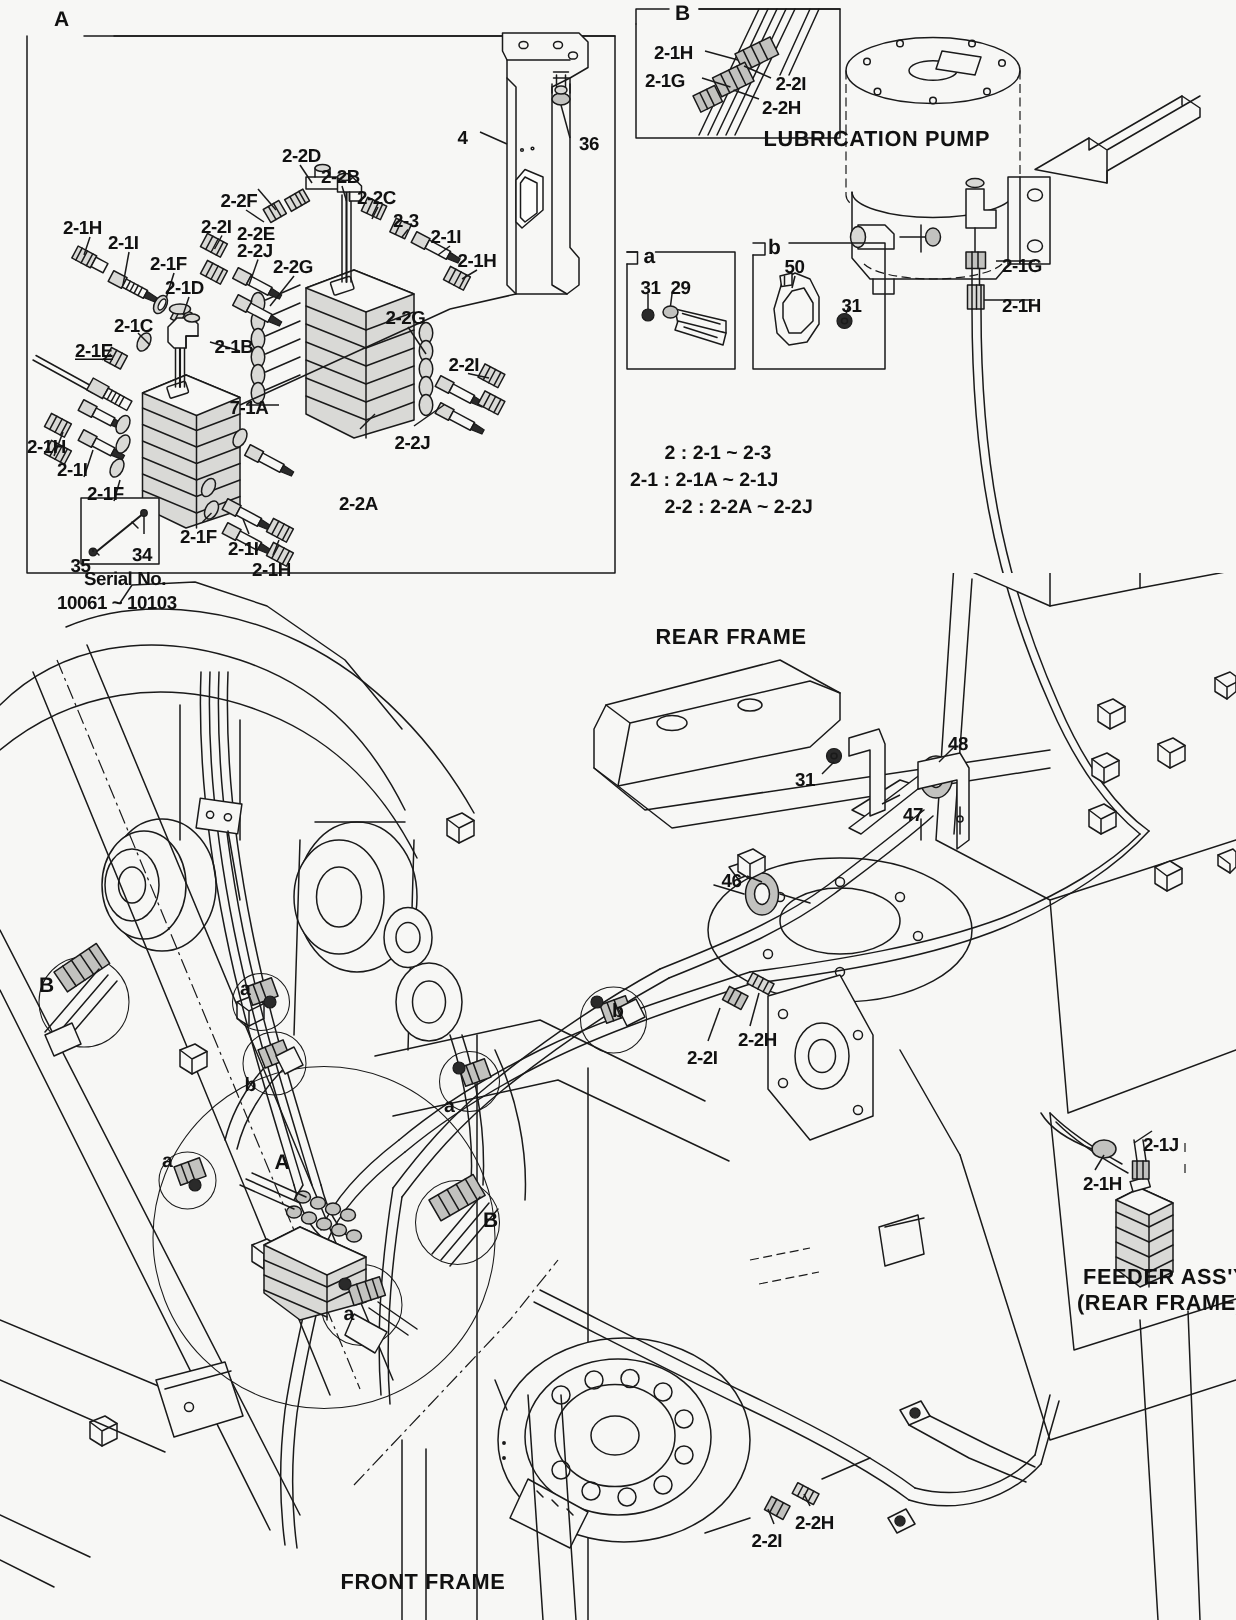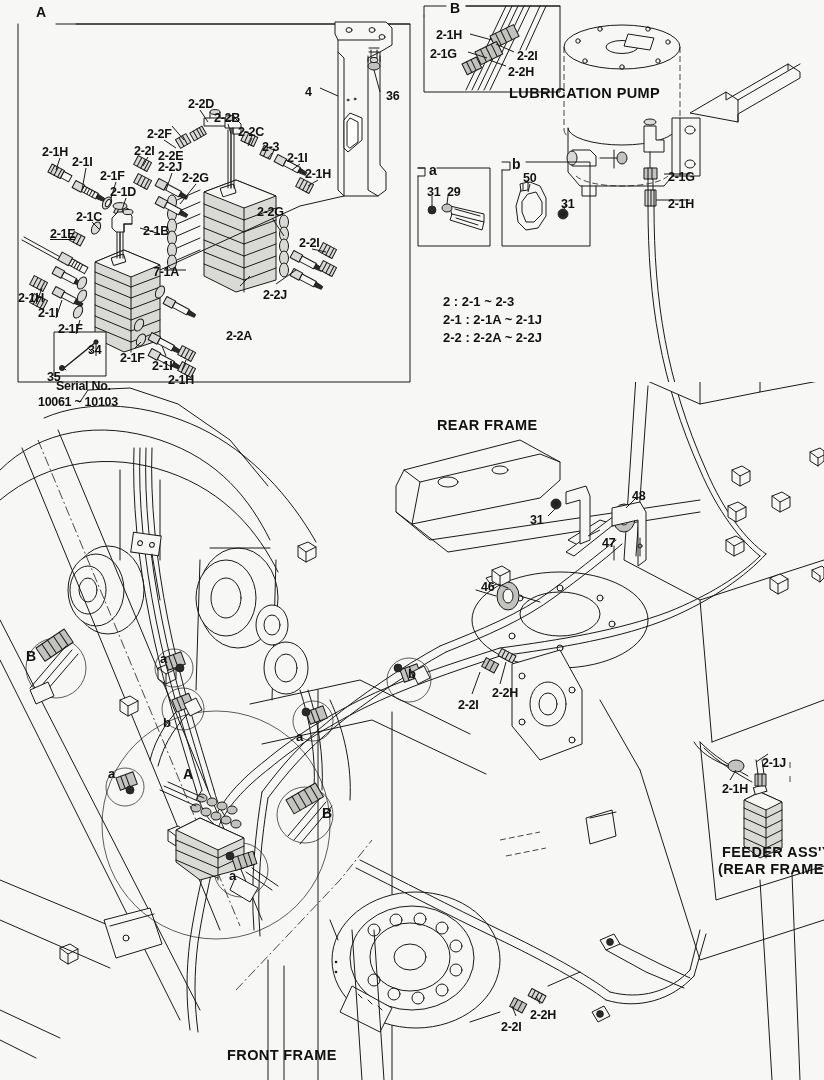--- a/index.html
+++ b/index.html
@@ -894,21 +894,21 @@
   <div class="lbl serial" style="left:56px;top:380px;">Serial No.</div>
   <div class="lbl serial" style="left:38px;top:396px;">10061 ~ 10103</div>
 
   <div class="lbl title" style="left:509px;top:86px;">LUBRICATION PUMP</div>
   <div class="lbl title" style="left:437px;top:418px;">REAR FRAME</div>
   <div class="lbl title" style="left:227px;top:1048px;">FRONT FRAME</div>
   <div class="lbl title" style="left:722px;top:845px;">FEEDER ASS'Y</div>
   <div class="lbl title" style="left:718px;top:862px;">(REAR FRAME)</div>
 
   <div class="lbl legend" style="left:443px;top:295px;">2    : 2-1 ~ 2-3</div>
-  <div class="lbl legend" style="left:443px;top:313px;">2-1 : 2-1A ~ 2-1J</div>
+  <div class="lbl legend" style="left:420px;top:313px;">2-1 : 2-1A ~ 2-1J</div>
   <div class="lbl legend" style="left:443px;top:331px;">2-2 : 2-2A ~ 2-2J</div>
 
   <div id="callouts-a">
       <div class="lbl  " style="left: 305px; top: 86px;">4</div>
       <div class="lbl  " style="left: 386px; top: 90px;">36</div>
       <div class="lbl  " style="left: 188px; top: 98px;">2-2D</div>
       <div class="lbl  " style="left: 158px; top: 114px; margin-top: 36px;">2-2E</div>
       <div class="lbl  " style="left: 214px; top: 112px;">2-2B</div>
       <div class="lbl  " style="left: 147px; top: 128px;">2-2F</div>
       <div class="lbl  " style="left: 238px; top: 126px;">2-2C</div>
@@ -929,21 +929,21 @@
       <div class="lbl  " style="left: 299px; top: 237px;">2-2I</div>
       <div class="lbl  " style="left: 153px; top: 266px;">7-1A</div>
       <div class="lbl  " style="left: 18px; top: 292px;">2-1H</div>
       <div class="lbl  " style="left: 38px; top: 307px;">2-1I</div>
       <div class="lbl  " style="left: 58px; top: 323px;">2-1F</div>
       <div class="lbl  " style="left: 226px; top: 290px; margin-top: 40px;">2-2A</div>
       <div class="lbl  " style="left: 263px; top: 289px;">2-2J</div>
       <div class="lbl  " style="left: 120px; top: 352px;">2-1F</div>
       <div class="lbl  " style="left: 152px; top: 360px;">2-1I</div>
       <div class="lbl  " style="left: 168px; top: 374px;">2-1H</div>
-      <div class="lbl  " style="left: 88px; top: 344px; text-align: center;">34</div>
+      <div class="lbl  " style="left: 88px; top: 364px; text-align: center;">34</div>
       <div class="lbl  " style="left: 47px; top: 371px;">35</div>
     </div>
   <div id="callouts-b">
       <div class="lbl  " style="left: 436px; top: 29px;">2-1H</div>
       <div class="lbl  " style="left: 430px; top: 48px;">2-1G</div>
       <div class="lbl  " style="left: 517px; top: 50px;">2-2I</div>
       <div class="lbl  " style="left: 508px; top: 66px;">2-2H</div>
     </div>
   <div id="callouts-ab">
       <div class="lbl  " style="left: 427px; top: 186px;">31</div>

